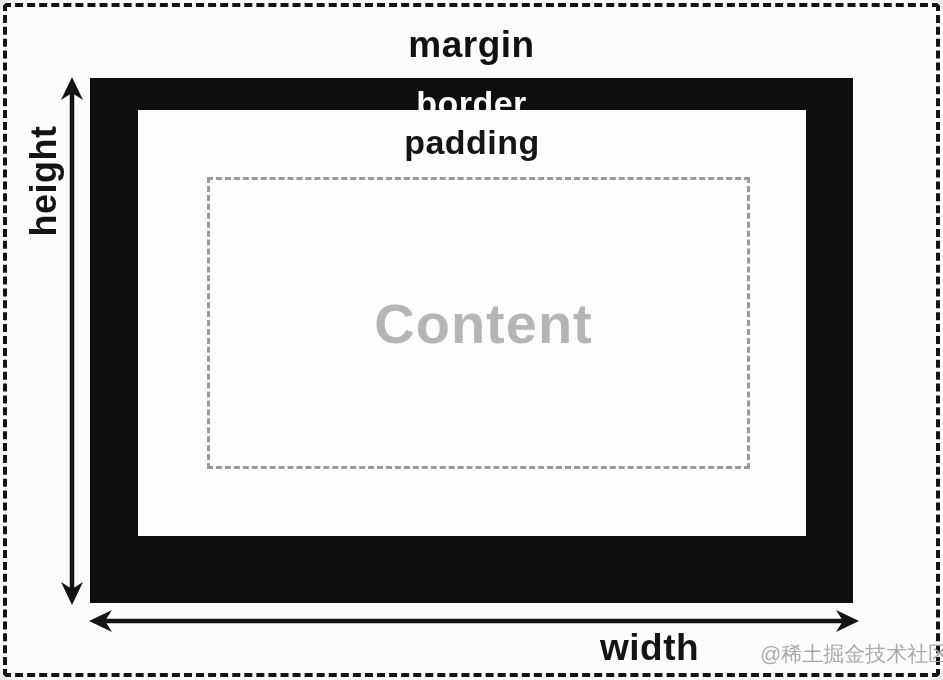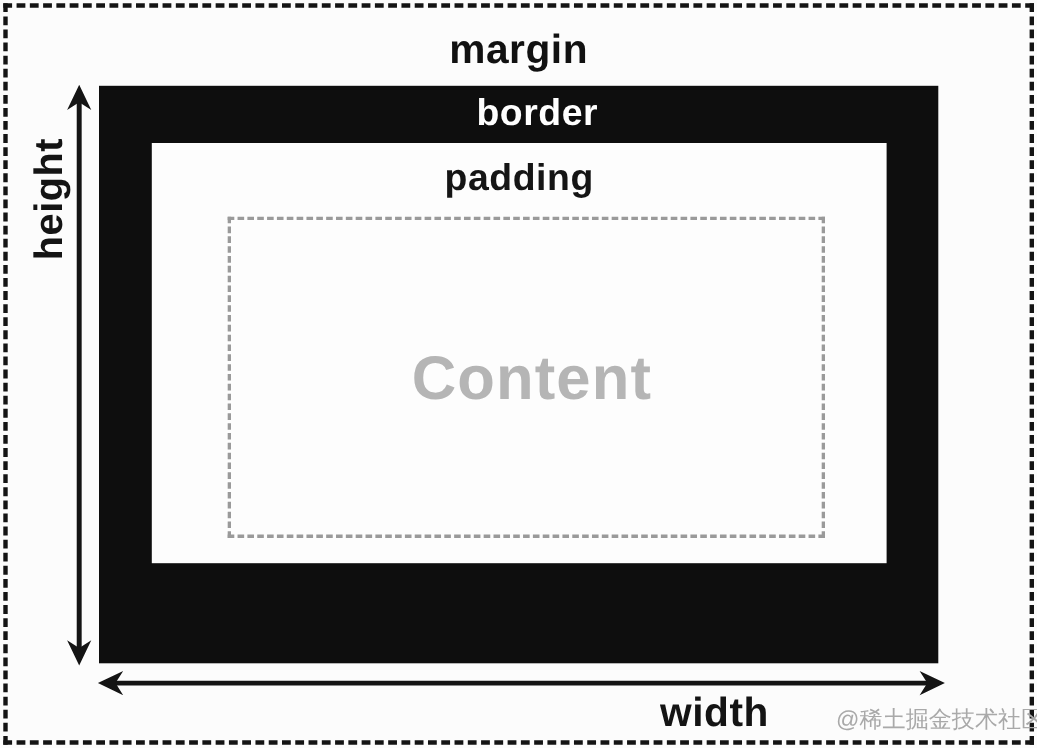--- a/index.html
+++ b/index.html
@@ -7,20 +7,21 @@
     padding: 0;
     background: #e9e9e9;
     font-family: "Liberation Sans", "DejaVu Sans", sans-serif;
   }
   .canvas {
     position: relative;
     width: 943px;
     height: 680px;
     background: #fcfcfc;
     overflow: hidden;
+    border-radius: 15px;
   }
   
   .margin-edge {
     position: absolute;
     left: 3px; top: 3px; right: 3px; bottom: 3px;
     border: 4px dashed #141414;
     pointer-events: none;
   }
   .margin-label {
     position: absolute;
@@ -41,27 +42,26 @@
   }
   .border-label {
     position: absolute;
     left: 0; top: 6px;
     width: 100%;
     text-align: center;
     font-size: 34px;
     font-weight: bold;
     color: #ffffff;
     letter-spacing: 0.5px;
-    padding-left: 17px;
   }
   
   .padding-box {
     position: absolute;
-    left: 48px; top: 52px;
-    width: 668px; height: 382px;
+    left: 48px; top: 32px;
+    width: 668px; height: 426px;
     background: #fdfdfd;
   }
   .padding-label {
     position: absolute;
     left: 0; top: 13px;
     width: 100%;
     text-align: center;
     font-size: 34px;
     font-weight: bold;
     color: #151515;

